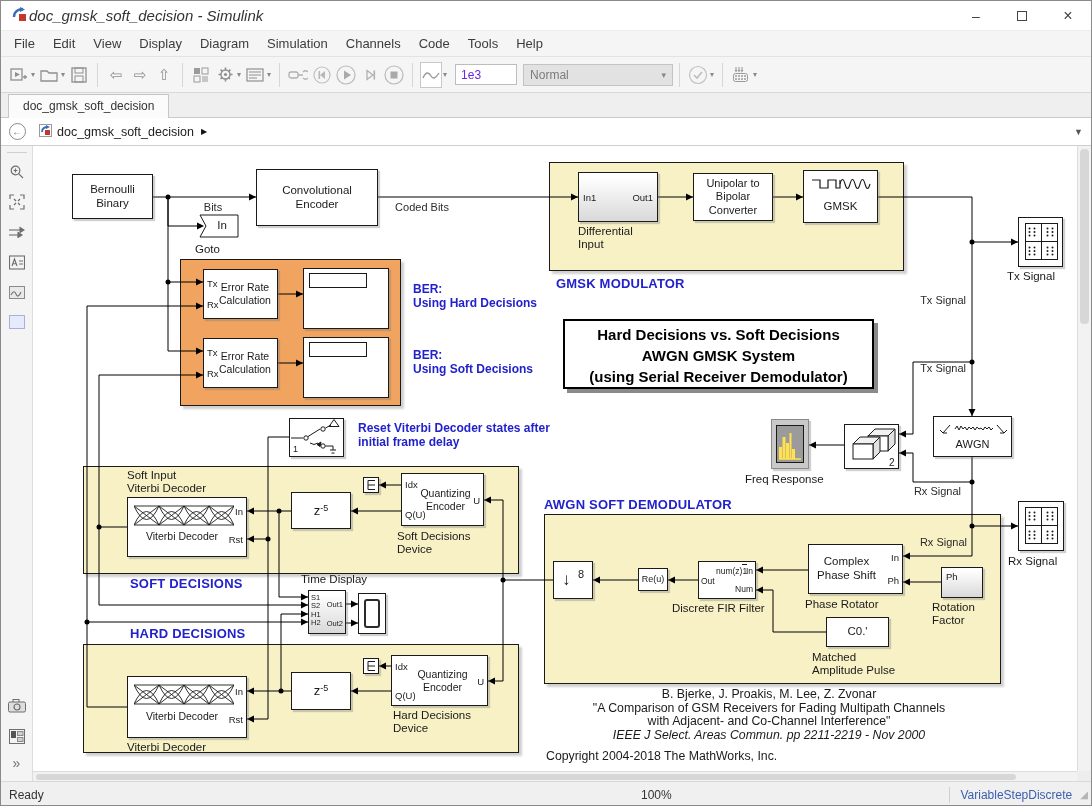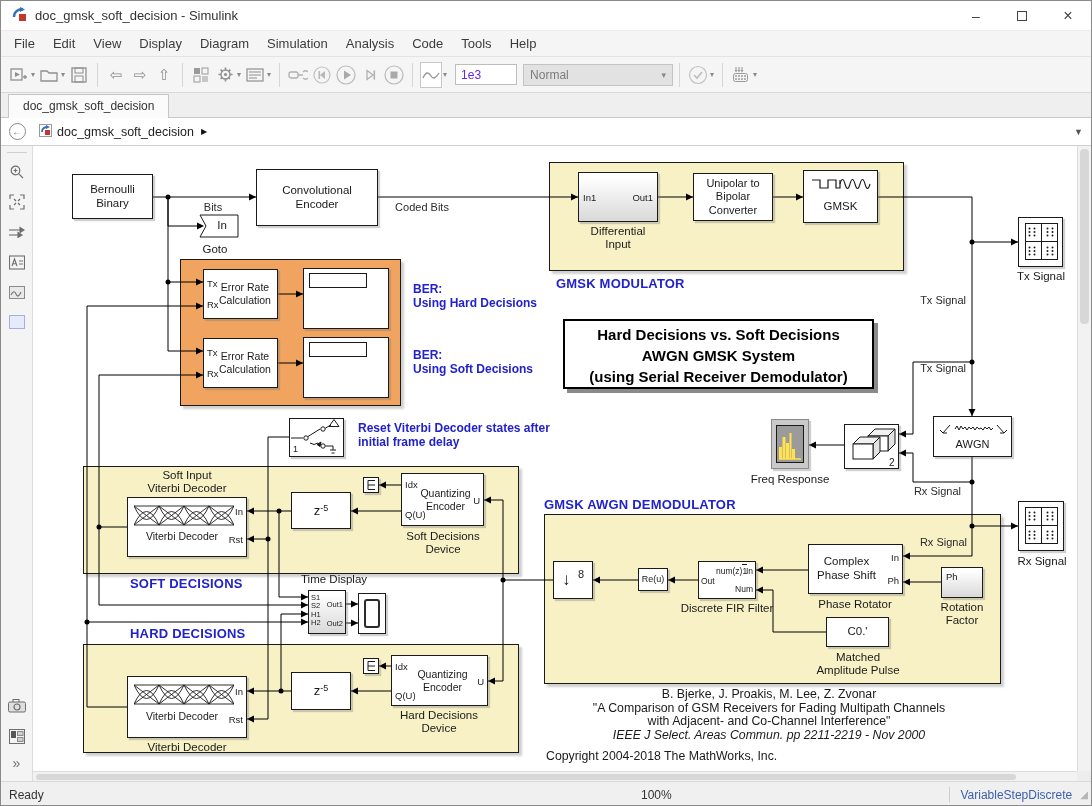--- a/index.html
+++ b/index.html
@@ -5,21 +5,21 @@
   :root{
     --yellow:#F8F1C6; --orange:#F1A45F; --blue:#2222CC; --red:#E05252; --solver:#3B5EAE;
   }
   *{box-sizing:border-box;margin:0;padding:0;font-family:"Liberation Sans",sans-serif;}
   html,body{width:1092px;height:806px;overflow:hidden;background:#fff;}
   body{position:relative;border:1px solid #8a8a8a;}
 
   
   .titlebar{height:30px;background:#fff;display:flex;align-items:center;border-bottom:1px solid #ececec;}
   .titlebar .sl-logo{margin-left:10px;}
-  .title-text{margin-left:8px;font-size:13px;color:#333;}
+  .title-text{margin-left:2px;font-size:15px;color:#333;font-style:italic;}
   .win-btns{margin-left:auto;display:flex;height:100%;}
   .win-btn{width:46px;height:100%;display:flex;align-items:center;justify-content:center;font-size:14px;color:#444;}
   .maxbox{width:10px;height:10px;border:1px solid #444;display:inline-block;}
 
   .menubar{height:26px;background:#f5f5f5;display:flex;align-items:center;padding-left:4px;border-bottom:1px solid #e3e3e3;}
   .menu-item{padding:0 9px;font-size:13px;color:#3c3c3c;line-height:26px;}
 
   .toolbar{height:36px;background:#f5f5f5;display:flex;align-items:center;border-bottom:1px solid #d8d8d8;padding-left:6px;}
   .tbtn{display:flex;align-items:center;justify-content:center;min-width:22px;height:26px;margin:0 1px;color:#8f8f8f;font-size:15px;}
   .caret{font-size:8px;color:#8a8a8a;margin:0 2px 0 0;}
@@ -63,21 +63,21 @@
 
   
   .area{position:absolute;border:1px solid #1a1a1a;box-shadow:3px 3px 2px rgba(120,120,120,.35);z-index:0;}
   .wires{position:absolute;left:0;top:0;z-index:1;}
   .blk{position:absolute;background:#fff;border:1px solid #1a1a1a;box-shadow:2px 2px 1px rgba(120,120,120,.35);z-index:2;
        display:flex;align-items:center;justify-content:center;text-align:center;font-size:11.5px;color:#1a1a1a;line-height:1.2;white-space:pre-line;}
   .grad{background:linear-gradient(180deg,#ffffff 8%,#d9d9d9 100%);}
   .noborder{border:none;background:transparent;box-shadow:none;}
   .port{position:absolute;font-size:9.5px;color:#1a1a1a;line-height:1;white-space:nowrap;}
   .tinyport{font-size:7.5px;}
-  .cap{position:absolute;font-size:11.5px;color:#1a1a1a;text-align:center;white-space:pre-line;line-height:1.15;z-index:2;}
+  .cap{position:absolute;font-size:11.5px;color:#1a1a1a;text-align:left;white-space:pre-line;line-height:1.15;z-index:2;}
   .capl{text-align:left;}
   .note{position:absolute;font-weight:bold;font-size:12px;color:var(--blue);line-height:1.18;white-space:pre-line;z-index:2;}
   .rednote{position:absolute;font-size:12px;color:var(--red);line-height:1.18;white-space:pre-line;z-index:2;}
   .seclabel{position:absolute;font-weight:bold;font-size:13px;color:var(--blue);z-index:2;letter-spacing:.2px;}
   .siglabel{position:absolute;font-size:11px;color:#2b2b2b;white-space:nowrap;z-index:2;}
   .sigright{text-align:right;}
   .sigc{text-align:center;}
   .titlebox{position:absolute;background:#fff;border:2px solid #000;box-shadow:4px 4px 0 #8a8a8a;z-index:2;
             font-weight:bold;font-size:15px;line-height:1.4;text-align:center;white-space:pre-line;padding-top:3px;color:#000;}
   .disp-val{position:absolute;left:5px;top:4px;width:58px;height:15px;border:1px solid #1a1a1a;}
@@ -114,21 +114,21 @@
   </div>
 </div>
 
 <div class="menubar">
   <span class="menu-item">File</span>
   <span class="menu-item">Edit</span>
   <span class="menu-item">View</span>
   <span class="menu-item">Display</span>
   <span class="menu-item">Diagram</span>
   <span class="menu-item">Simulation</span>
-  <span class="menu-item">Analysis</span>
+  <span class="menu-item">Channels</span>
   <span class="menu-item">Code</span>
   <span class="menu-item">Tools</span>
   <span class="menu-item">Help</span>
 </div>
 
 <div class="toolbar">
   <span class="tbtn">
       <svg width="18" height="16">
         <rect x="1" y="2" width="11" height="11" fill="none" stroke="#8f8f8f" stroke-width="1.3"></rect>
         <polygon points="5,5 10,7.5 5,10" fill="#8f8f8f"></polygon>
@@ -661,21 +661,21 @@
       <span class="port" style="right:3px;top:21px;">U</span>
     </div>
     <div class="blk" style="left:330px;top:512px;width:16px;height:16px;">
       <svg width="14" height="14">
           <path d="M4,2.5 V11.5 M4,2.5 H11 M4,7 H11 M4,11.5 H11" stroke="#1a1a1a" fill="none"></path>
         </svg>
     </div>
     <div class="cap" style="left:360px;top:563px;width:92px;">Hard Decisions
 Device</div>
 
-    <div class="seclabel" style="left:511px;top:351px;">GMSK AWGN DEMODULATOR</div>
+    <div class="seclabel" style="left:511px;top:351px;">AWGN SOFT DEMODULATOR</div>
     <div class="blk" style="left:520px;top:415px;width:40px;height:38px;">
       <span class="ds-arrow">↓</span>
       <span class="ds-8">8</span>
     </div>
     <div class="blk" style="left:605px;top:422px;width:30px;height:23px;font-size:9px;">Re(u)</div>
     <div class="blk" style="left:665px;top:415px;width:58px;height:38px;">
       <span class="port" style="left:2px;top:15px;font-size:8.5px;">Out</span>
       <span class="fir-frac"><span>num(z)</span><span class="bar">1</span></span>
       <span class="port" style="right:2px;top:5px;font-size:8.5px;">In</span>
       <span class="port" style="right:2px;bottom:5px;font-size:8.5px;margin-top:40px;">Num</span>

